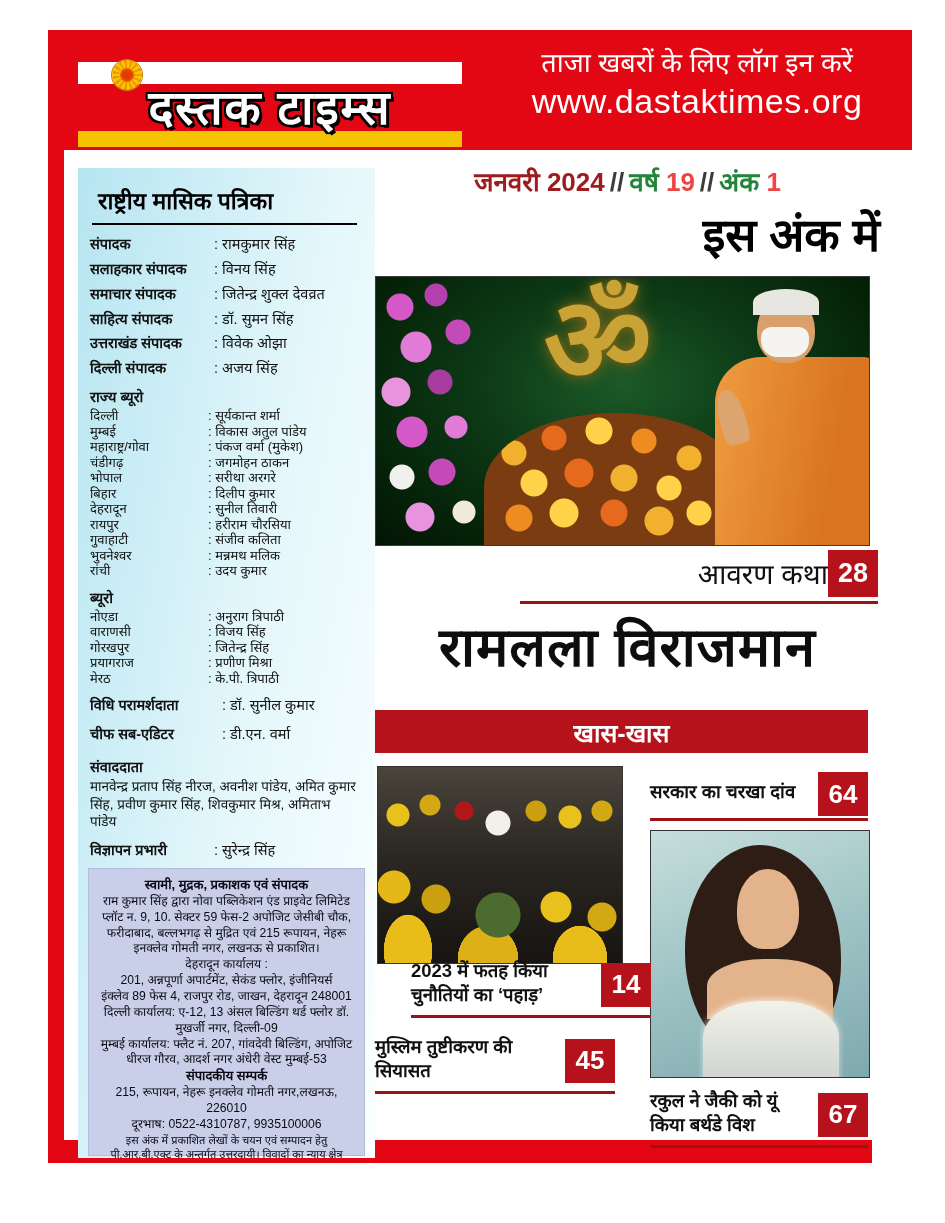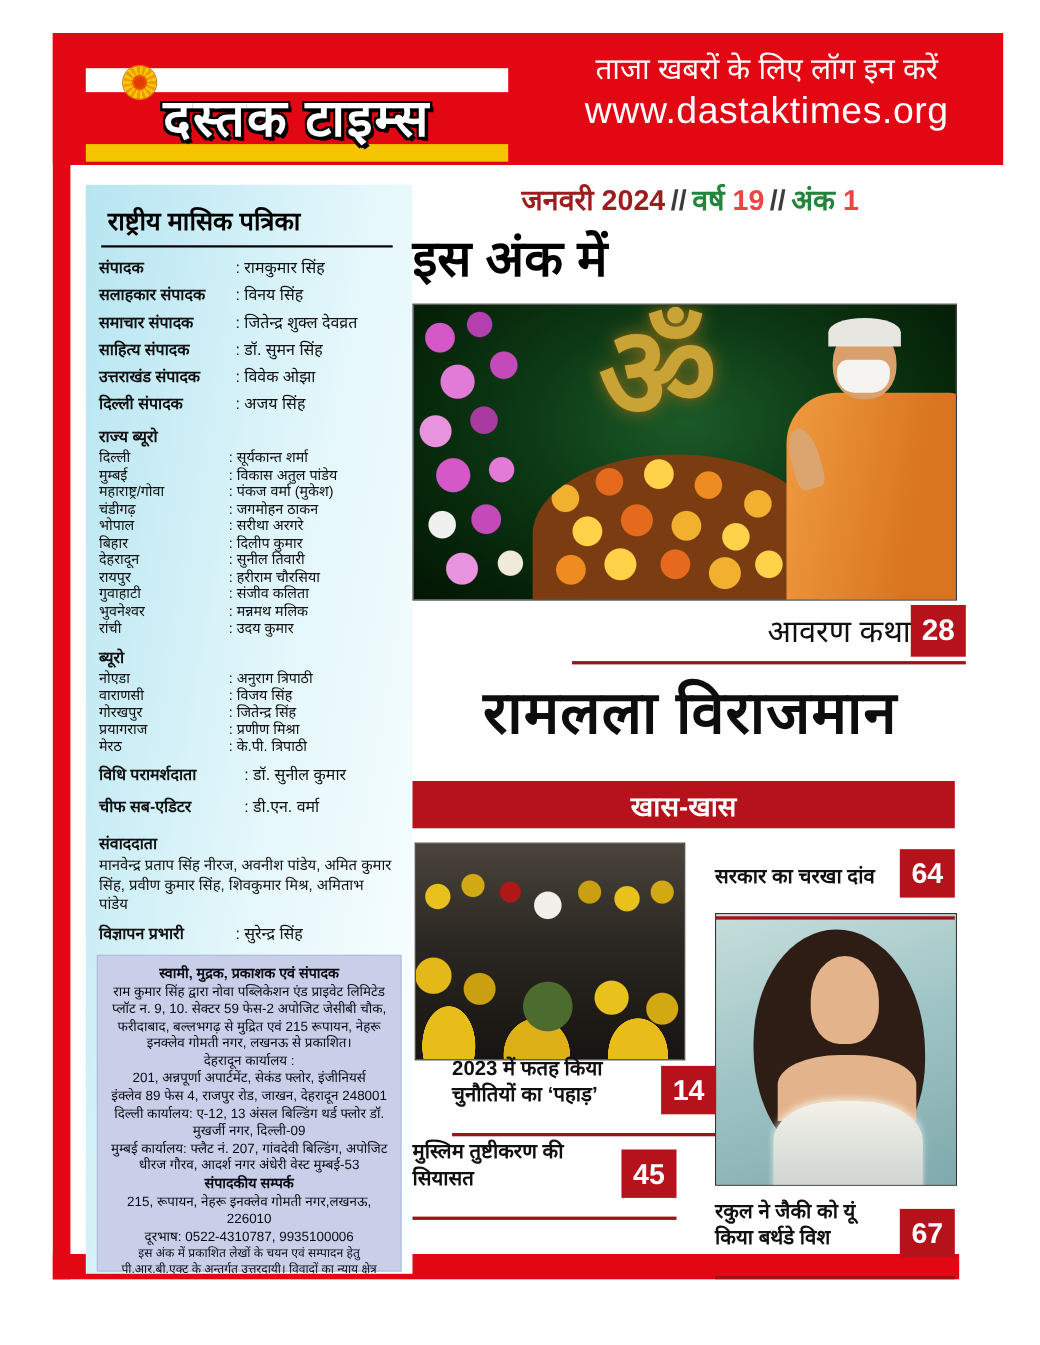--- a/index.html
+++ b/index.html
@@ -48,21 +48,21 @@
     text-align:center;padding:8px 7px;font-size:12.2px;line-height:1.3;color:#0a0a14;}
   .pb-h{font-weight:bold;font-size:13px;}
   .pb-b{font-weight:normal;}
 
   
   .issue-line{left:375px;top:163px;width:505px;text-align:center;font-size:26px;font-weight:bold;white-space:nowrap;}
   .il-date{color:#9e1b1e;}
   .il-sep{color:#3c3c3c;padding:0 5px;}
   .il-green{color:#23843b;}
   .il-num{color:#ef4444;}
-  .toc-title{left:375px;top:202px;width:505px;text-align:left;font-size:46px;font-weight:bold;color:#000;}
+  .toc-title{left:375px;top:202px;width:505px;text-align:right;font-size:46px;font-weight:bold;color:#000;}
 
   
   .cover-photo{left:375px;top:276px;width:493px;height:268px;border:1px solid #3a3a3a;overflow:hidden;
     background:radial-gradient(ellipse at 50% 40%,#1c5a28 0%,#0d3b16 40%,#052208 78%,#031504 100%);}
   .flowers-left{position:absolute;left:0;top:0;width:130px;height:100%;
     background-image:
       radial-gradient(circle at 24px 30px,#d458c8 0 13px,transparent 14px),
       radial-gradient(circle at 60px 18px,#b43fae 0 11px,transparent 12px),
       radial-gradient(circle at 40px 70px,#e27ad8 0 15px,transparent 16px),
       radial-gradient(circle at 82px 55px,#c34ab8 0 12px,transparent 13px),
@@ -101,21 +101,21 @@
 
   
   .cover-label-row{left:520px;top:550px;width:358px;height:51px;display:flex;align-items:flex-start;border-bottom:3px solid #9e1115;}
   .cover-label{flex:1;text-align:right;font-size:28px;color:#101010;padding-top:4px;}
   .page-box{flex:0 0 50px;height:47px;background:#b5121b;color:#fff;font-size:27px;font-weight:bold;display:flex;align-items:center;justify-content:center;}
   .cover-title{left:375px;top:608px;width:505px;text-align:center;font-size:54px;font-weight:bold;color:#0d0d0d;letter-spacing:1px;}
 
   
   .featured-bar{left:375px;top:710px;width:493px;height:43px;background:#b5121b;color:#fff;display:flex;align-items:center;justify-content:center;font-size:25px;font-weight:bold;}
 
-  .story{display:flex;gap:8px;align-items:flex-end;border-bottom:3px solid #9e1115;padding-bottom:24px;}
+  .story{display:flex;gap:8px;align-items:center;border-bottom:3px solid #9e1115;padding-bottom:9px;}
   .story-title{flex:1;font-size:18.5px;font-weight:bold;line-height:1.28;color:#101010;padding-top:3px;}
   .story-page{flex:0 0 50px;height:44px;background:#b5121b;color:#fff;font-size:26px;font-weight:bold;display:flex;align-items:center;justify-content:center;margin-bottom:-7px;}
   .s64{left:650px;top:772px;width:218px;}
   .s14{left:375px;top:956px;width:240px;margin-left:36px;}
   .s45{left:375px;top:1032px;width:240px;}
   .s48{left:375px;top:1086px;width:240px;}
   .s67{left:650px;top:1086px;width:218px;}
 
   
   .tunnel-photo{left:377px;top:766px;width:244px;height:196px;border:1px solid #333;overflow:hidden;

